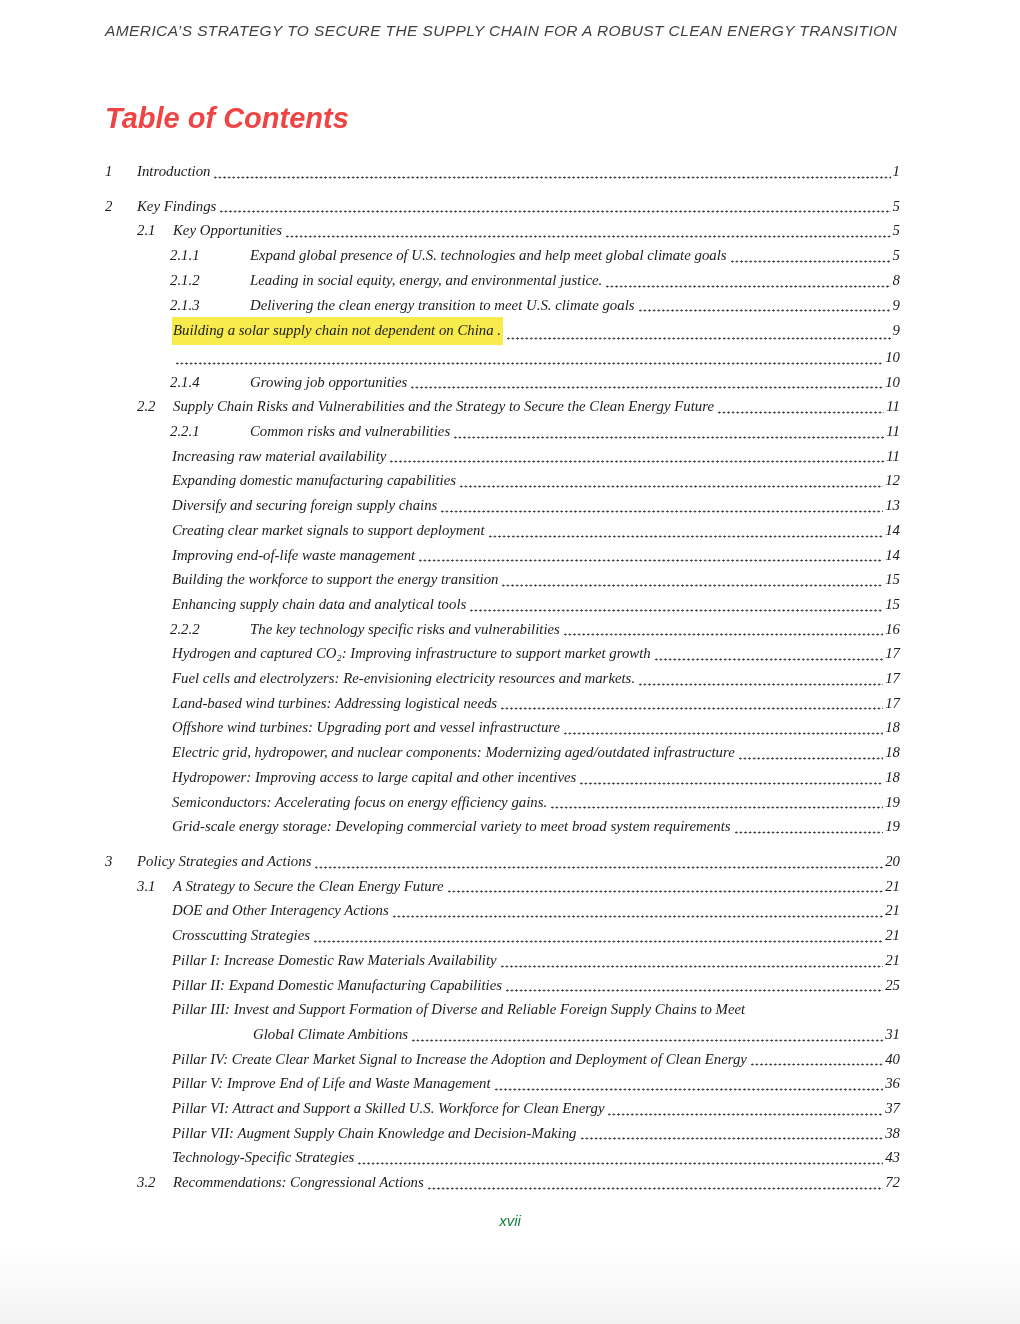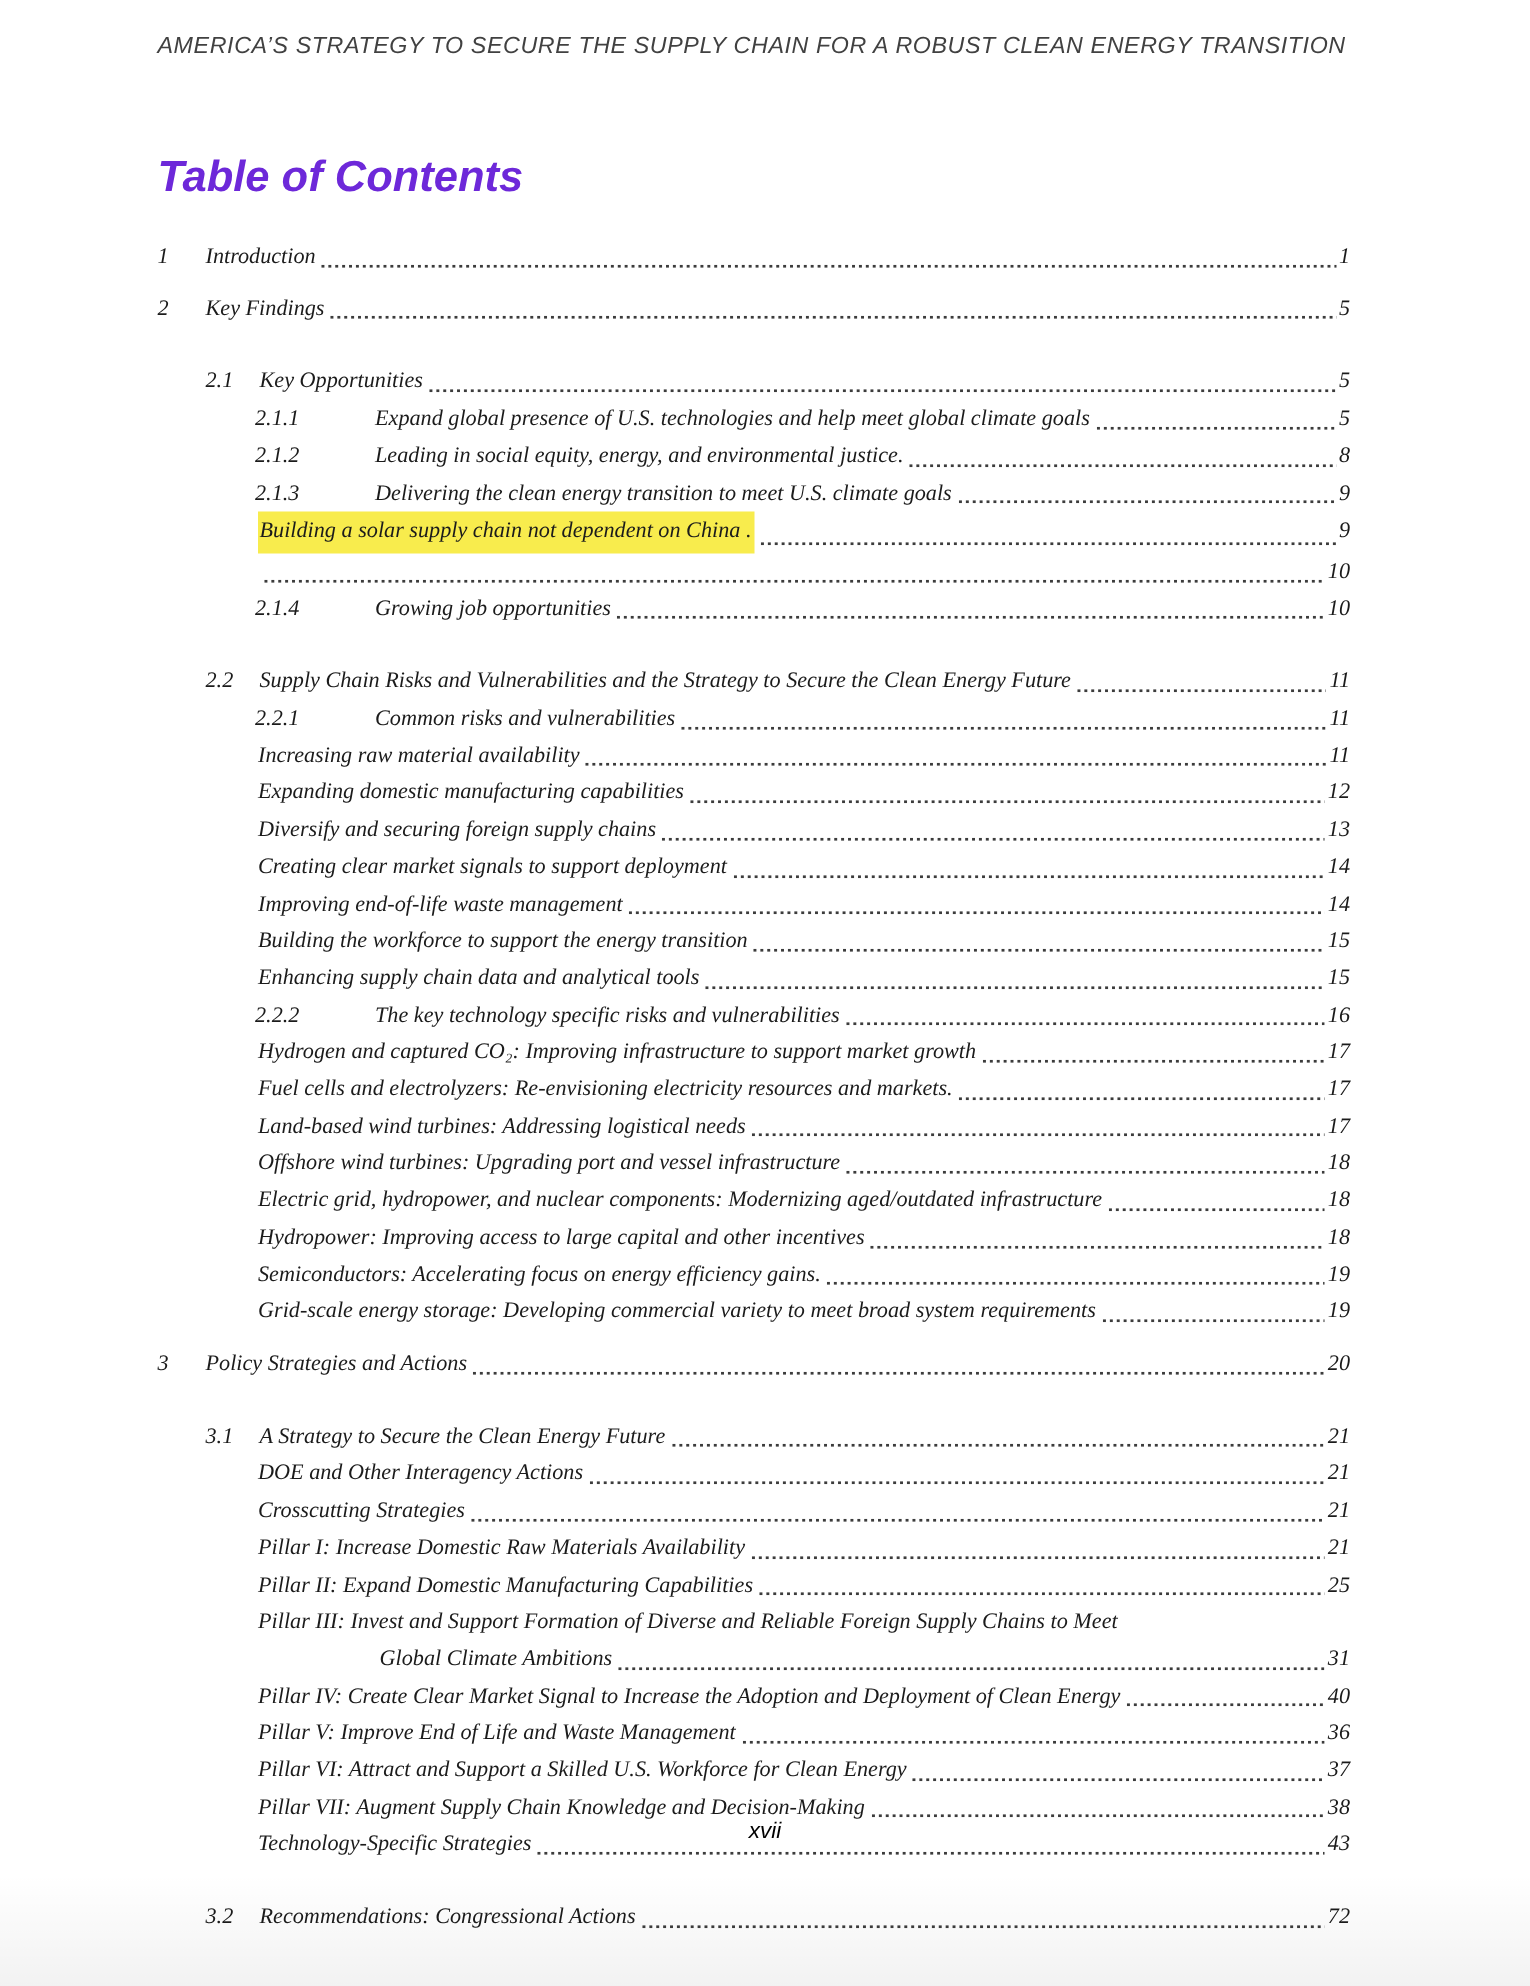--- a/index.html
+++ b/index.html
@@ -26,21 +26,21 @@
     font-family:"Liberation Sans", sans-serif;
     font-size:15.5px;
     letter-spacing:0.4px;
     color:#414141;
     white-space:nowrap;
   }
   .toc-title {
     font-family:"Liberation Sans", sans-serif;
     font-weight:bold;
     font-size:29px;
-    color:#6d28d9;
+    color:#ef4444;
     margin:62px 0 24px 0;
   }
 
   .toc { display:block; }
   .row {
     display:flex;
     align-items:baseline;
     font-size:14.8px;
     line-height:24.7px;
     white-space:nowrap;
@@ -53,40 +53,40 @@
     margin:0 2px 0 3px;
     background-image:radial-gradient(circle, #3c3c3c 0.9px, transparent 1.15px);
     background-size:4.6px 3px;
     background-repeat:repeat-x;
     background-position:left bottom 5px;
   }
   .row .pg { flex:0 0 auto; text-align:right; }
 
   .l1 { margin-top:10px; }
   .l1 .num { width:32px; }
-  .l2 { padding-left:32px;margin-top:24px; }
+  .l2 { padding-left:32px; }
   .l2 .num { width:36px; }
   .l3 { padding-left:65px; }
   .l3 .num { width:80px; }
   .sub  { padding-left:67px; }
   .cont { padding-left:148px;justify-content:center; }
   .nodots .dots { background:none; }
 
   .hl .txt {
     background:#F8EC4D;
     padding:1px 2px 2px 1px;
   }
 
   .footer {
     position:absolute;
     left:0; right:0; top:1212px;
     text-align:center;
     font-family:"Liberation Sans", sans-serif;
     font-size:15px;
-    color:#000000;
+    color:#15803d;
   }
 </style>
 </head>
 <body>
 
 <div class="page">
   <div class="content">
     <div class="doc-header">AMERICA’S STRATEGY TO SECURE THE SUPPLY CHAIN FOR A ROBUST CLEAN ENERGY TRANSITION</div>
 
     <h1 class="toc-title">Table of Contents</h1>

